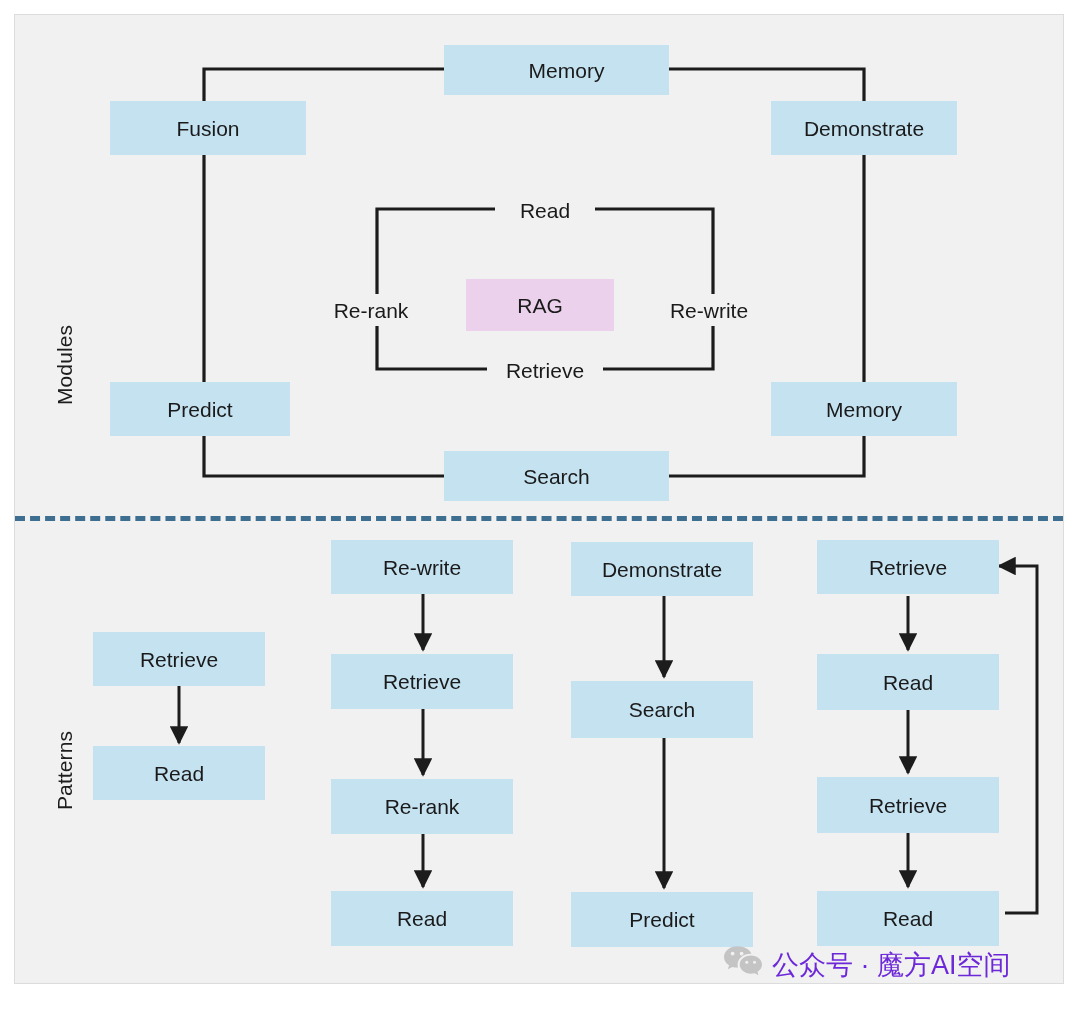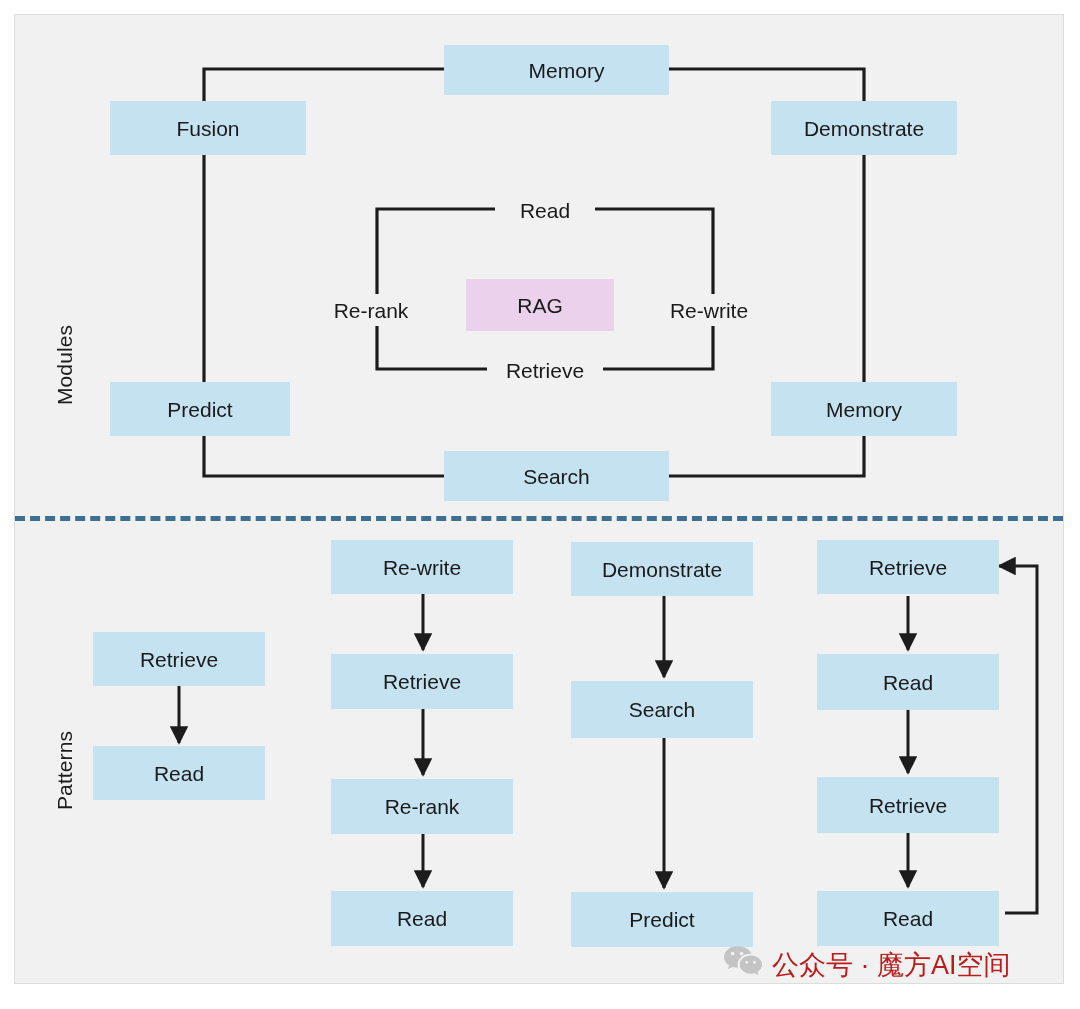--- a/index.html
+++ b/index.html
@@ -77,21 +77,21 @@
     border-top: 5px dashed #3e6f91;
     z-index: 4;
   }
 
   
   .watermark {
     position: absolute;
     display: flex;
     align-items: center;
     gap: 9px;
-    color: #b91c1c;
+    color: #6d28d9;
     font-size: 27px;
     z-index: 5;
     white-space: nowrap;
     justify-content: center;
   }
   .watermark .wechat-icon { display: block; }
 </style>
 </head>
 <body>
 

